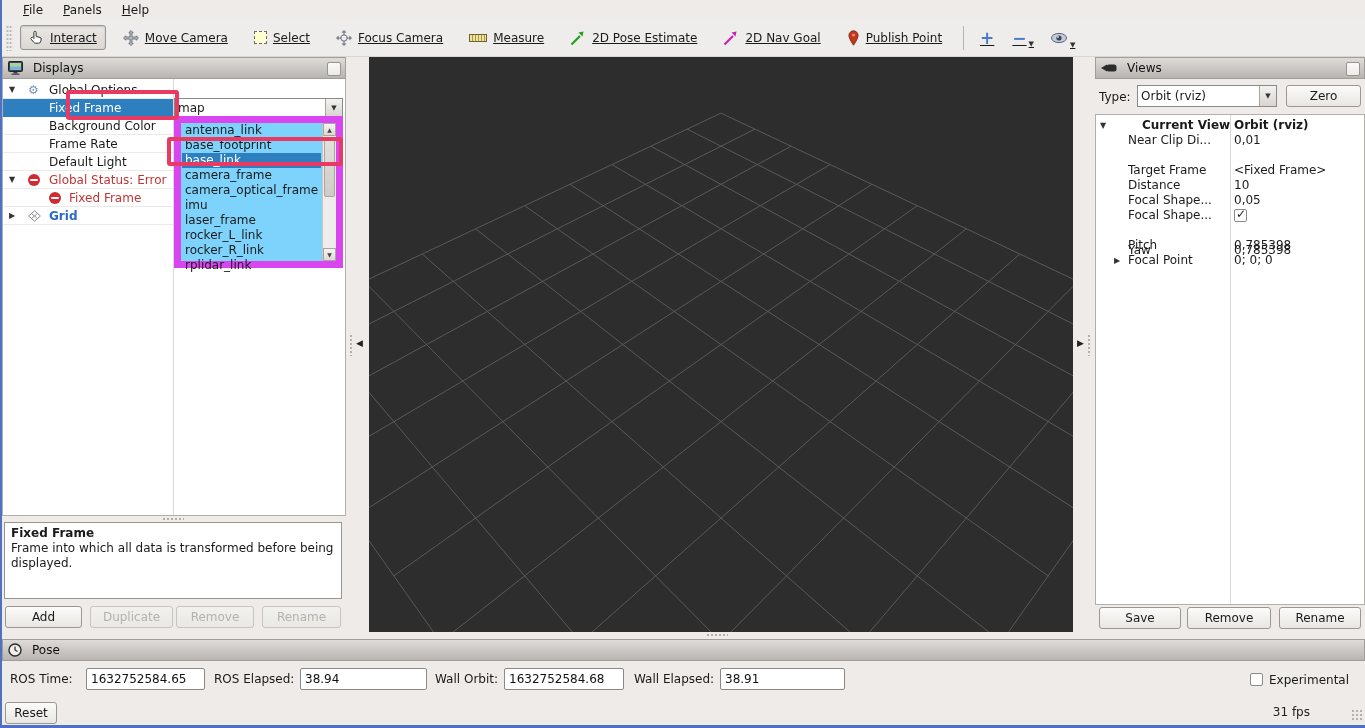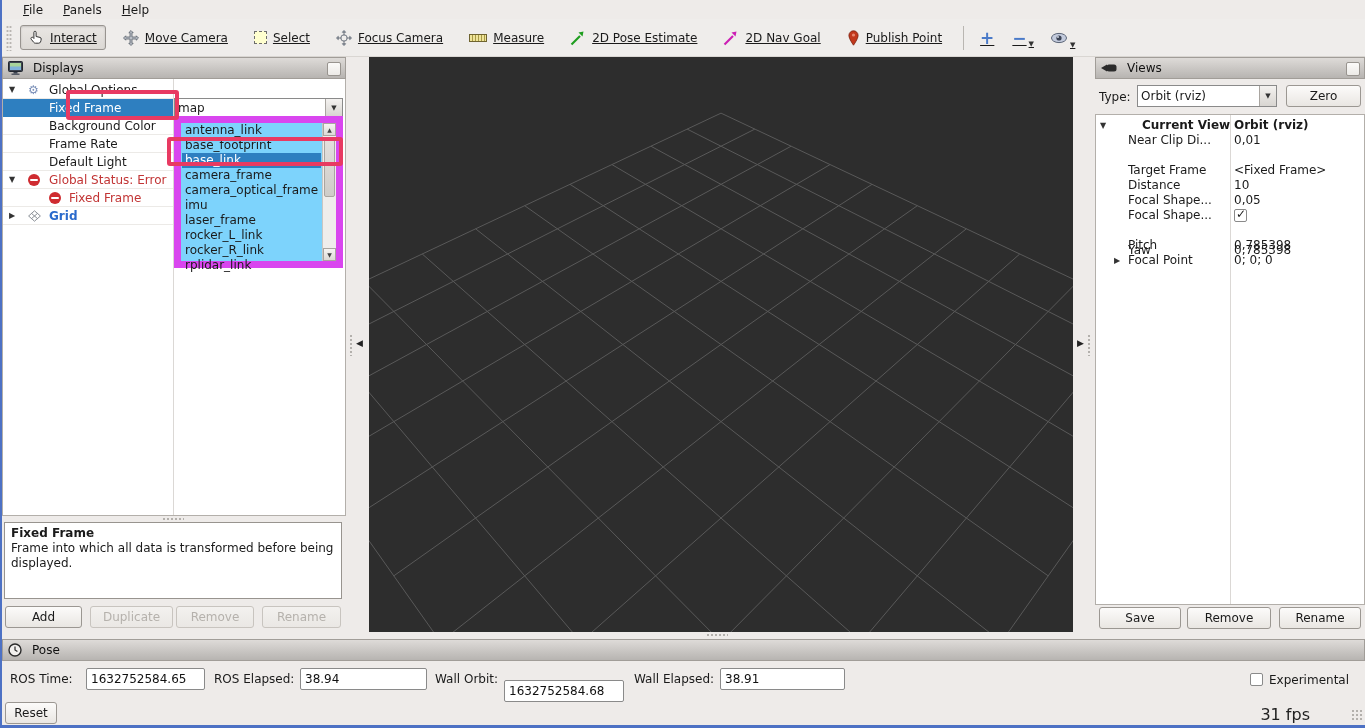--- a/index.html
+++ b/index.html
@@ -83,21 +83,21 @@
   
   .vgrid { position:absolute; left:0; right:0; top:57px; height:491px; background:#fff; border:1px solid #b3afaa; }
   .prow { position:absolute; left:0; right:0; height:15px; line-height:15px; white-space:nowrap; }
   .prow .pname { position:absolute; left:32px; }
   .prow .pval { position:absolute; left:138px; }
   .prow .pexp { position:absolute; font-size:8px; color:#333; top:0; }
   .bold { font-weight:bold; }
 
   
   .tfield-label { position:absolute; top:4px; }
-  .fps { position:absolute; font-size:16px; color:#222; }
+  .fps { position:absolute; font-size:12px; color:#222; }
 
   .viewport { position:absolute; left:367px; top:57px; width:704px; height:575px; background:#2d2d2d; }
   #grid-svg line { stroke:#595959; stroke-width:1; }
 
   .grip { position:absolute; right:2px; bottom:4px; width:12px; height:12px;
     background-image:radial-gradient(circle,#b3b0ac 1px, transparent 1.2px); background-size:4px 4px; }
 </style>
 </head>
 <body>
 
@@ -426,21 +426,21 @@
       <span class="panel-title">Pose</span>
     </div>
 
     <span class="tfield-label" style="left:8px; top:33px;">ROS Time:</span>
     <input class="inputbox" style="position: absolute; left: 84px; top: 29px; width: 119px;" value="1632752584.65">
 
     <span class="tfield-label" style="left:212px; top:33px;">ROS Elapsed:</span>
     <input class="inputbox" style="position: absolute; left: 298px; top: 29px; width: 127px;" value="38.94">
 
     <span class="tfield-label" style="left:433px; top:33px;">Wall Orbit:</span>
-    <input class="inputbox" style="position: absolute; left: 502px; top: 29px; width: 120px; margin-top: 12px;" value="1632752584.68">
+    <input class="inputbox" style="position: absolute; left: 502px; top: 29px; width: 120px;" value="1632752584.68">
 
     <span class="tfield-label" style="left:632px; top:33px;">Wall Elapsed:</span>
     <input class="inputbox" style="position: absolute; left: 718px; top: 29px; width: 125px;" value="38.91">
 
     <span class="cb" style="position:absolute; left:1248px; top:34px;"></span>
     <span style="position:absolute; left:1267px; top:34px;">Experimental</span>
 
     <div class="btn" style="position:absolute; left:3px; top:63px; width:52px; height:22px;">Reset</div>
     <span class="fps" style="right:55px; top:66px;">31 fps</span>
     <div class="grip"></div>

